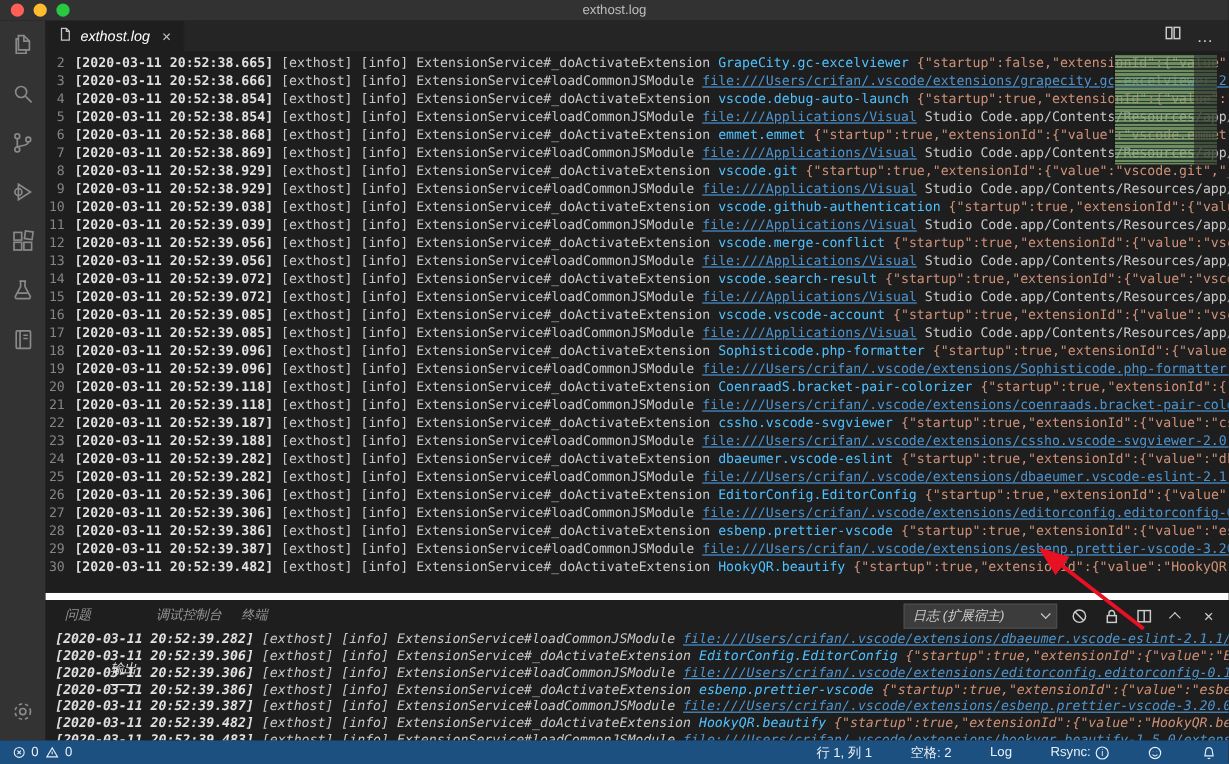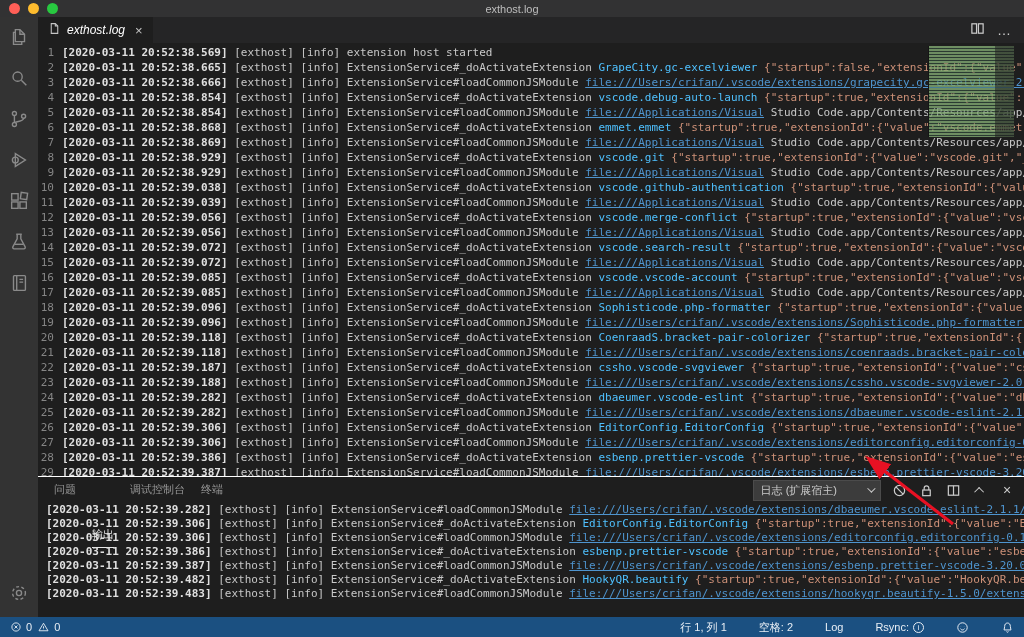--- a/index.html
+++ b/index.html
@@ -49,21 +49,21 @@
 
   .minimap { position:absolute; top:3px; right:10px; width:86px; height:91px;
              background:
                linear-gradient(90deg, rgba(30,30,30,0) 0 78%, rgba(30,30,30,.55) 78% 100%),
                repeating-linear-gradient(180deg,
                  rgba(130,170,115,.80) 0px, rgba(130,170,115,.80) 2px,
                  rgba(60,95,75,.45) 2px, rgba(60,95,75,.45) 3px);
              border-left:1px solid #151515; }
 
   
-  .panel { height:141px; flex:none; display:flex; flex-direction:column; border-top:1px solid #ffffff; background:#1e1e1e; }
+  .panel { height:123px; flex:none; display:flex; flex-direction:column; border-top:6px solid #ffffff; background:#1e1e1e;font-style:italic; }
   .panel-header { height:26px; flex:none; display:flex; align-items:center; padding:0 8px 0 16px; }
   .panel-tab { height:100%; display:flex; align-items:center; margin-right:16px; font-size:11px; color:#969696; border-bottom:1px solid transparent; cursor:pointer; }
   .panel-tab.active { color:#e7e7e7; border-bottom-color:#e7e7e7;margin-top:45px; }
   .panel-right { margin-left:auto; display:flex; align-items:center; gap:9px; }
   .channel-select { display:flex; align-items:center; gap:30px; background:#3c3c3c; border:1px solid #4b4b4b; color:#cccccc; font-size:11px; padding:2px 7px; cursor:pointer; }
   .chev-down { width:6px; height:6px; border-right:1px solid #cccccc; border-bottom:1px solid #cccccc; transform:rotate(45deg) translateY(-2px); }
   .panel-icon { width:18px; height:18px; display:flex; align-items:center; justify-content:center; color:#cccccc; cursor:pointer; }
   .panel-icon svg { stroke:#cccccc; fill:none; stroke-width:1.3; }
   .chev-up { width:7px; height:7px; border-left:1.4px solid #cccccc; border-top:1.4px solid #cccccc; transform:rotate(45deg) translateY(2px); }
   .x-glyph { font-size:14px; color:#cccccc; line-height:1; }
@@ -177,21 +177,20 @@
                 <rect x="2" y="3" width="5" height="10"></rect>
                 <rect x="9" y="3" width="5" height="10"></rect>
               </svg>
           </span>
           <span class="ellipsis">…</span>
         </div>
       </div>
 
       <div class="editor">
         <div id="editor-lines">
-            <div class="line"><span class="ln">1</span><span class="c-ts">[2020-03-11 20:52:38.569]</span><span class="c-plain"> [exthost] [info] extension host started</span></div>
             <div class="line"><span class="ln">2</span><span class="c-ts">[2020-03-11 20:52:38.665]</span><span class="c-plain"> [exthost] [info] ExtensionService#_doActivateExtension </span><span class="c-name">GrapeCity.gc-excelviewer</span><span class="c-json"> {"startup":false,"extensionId":{"value":"GrapeCity.gc-excelviewer","_lower":"grapecity.gc-excelviewer"},"activationEvent":"*"}</span></div>
             <div class="line"><span class="ln">3</span><span class="c-ts">[2020-03-11 20:52:38.666]</span><span class="c-plain"> [exthost] [info] ExtensionService#loadCommonJSModule </span><span class="c-link">file:///Users/crifan/.vscode/extensions/grapecity.gc-excelviewer-2.1.26/out/src/extension</span></div>
             <div class="line"><span class="ln">4</span><span class="c-ts">[2020-03-11 20:52:38.854]</span><span class="c-plain"> [exthost] [info] ExtensionService#_doActivateExtension </span><span class="c-name">vscode.debug-auto-launch</span><span class="c-json"> {"startup":true,"extensionId":{"value":"vscode.debug-auto-launch","_lower":"vscode.debug-auto-launch"},"activationEvent":"*"}</span></div>
             <div class="line"><span class="ln">5</span><span class="c-ts">[2020-03-11 20:52:38.854]</span><span class="c-plain"> [exthost] [info] ExtensionService#loadCommonJSModule </span><span class="c-link">file:///Applications/Visual</span><span class="c-plain"> Studio Code.app/Contents/Resources/app/extensions/debug-auto-launch/dist/extension</span></div>
             <div class="line"><span class="ln">6</span><span class="c-ts">[2020-03-11 20:52:38.868]</span><span class="c-plain"> [exthost] [info] ExtensionService#_doActivateExtension </span><span class="c-name">emmet.emmet</span><span class="c-json"> {"startup":true,"extensionId":{"value":"vscode.emmet","_lower":"vscode.emmet"},"activationEvent":"*"}</span></div>
             <div class="line"><span class="ln">7</span><span class="c-ts">[2020-03-11 20:52:38.869]</span><span class="c-plain"> [exthost] [info] ExtensionService#loadCommonJSModule </span><span class="c-link">file:///Applications/Visual</span><span class="c-plain"> Studio Code.app/Contents/Resources/app/extensions/emmet/dist/extension</span></div>
             <div class="line"><span class="ln">8</span><span class="c-ts">[2020-03-11 20:52:38.929]</span><span class="c-plain"> [exthost] [info] ExtensionService#_doActivateExtension </span><span class="c-name">vscode.git</span><span class="c-json"> {"startup":true,"extensionId":{"value":"vscode.git","_lower":"vscode.git"},"activationEvent":"*"}</span></div>
             <div class="line"><span class="ln">9</span><span class="c-ts">[2020-03-11 20:52:38.929]</span><span class="c-plain"> [exthost] [info] ExtensionService#loadCommonJSModule </span><span class="c-link">file:///Applications/Visual</span><span class="c-plain"> Studio Code.app/Contents/Resources/app/extensions/git/dist/main</span></div>
             <div class="line"><span class="ln">10</span><span class="c-ts">[2020-03-11 20:52:39.038]</span><span class="c-plain"> [exthost] [info] ExtensionService#_doActivateExtension </span><span class="c-name">vscode.github-authentication</span><span class="c-json"> {"startup":true,"extensionId":{"value":"vscode.github-authentication","_lower":"vscode.github-authentication"},"activationEvent":"*"}</span></div>
             <div class="line"><span class="ln">11</span><span class="c-ts">[2020-03-11 20:52:39.039]</span><span class="c-plain"> [exthost] [info] ExtensionService#loadCommonJSModule </span><span class="c-link">file:///Applications/Visual</span><span class="c-plain"> Studio Code.app/Contents/Resources/app/extensions/github-authentication/dist/extension</span></div>

